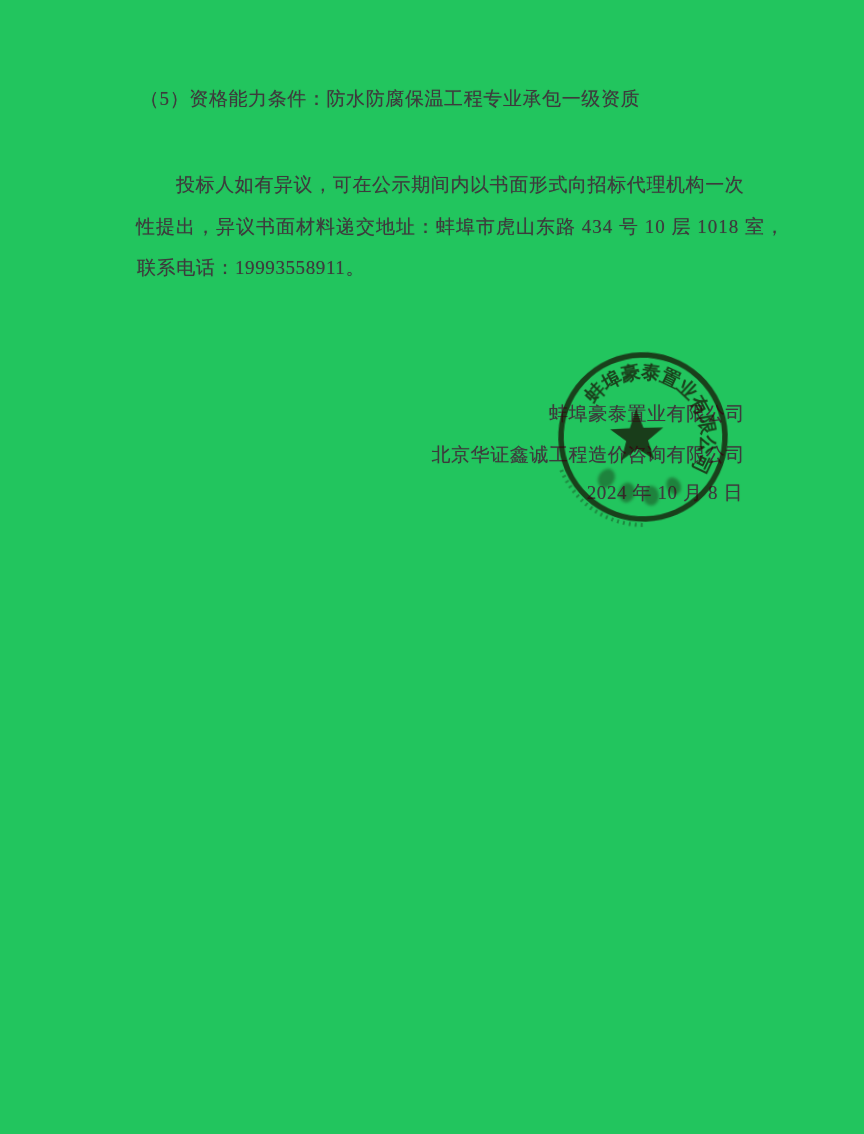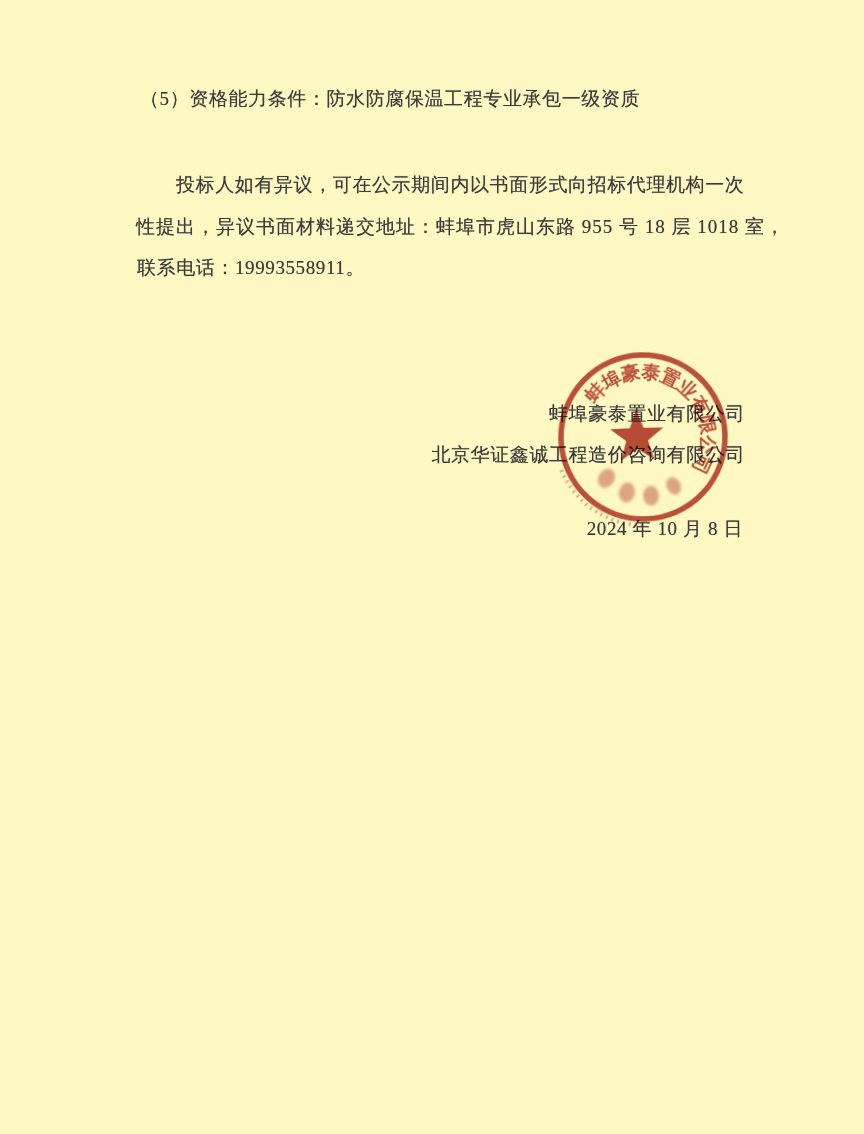--- a/index.html
+++ b/index.html
@@ -1,21 +1,21 @@
 <!DOCTYPE html>
 <html><head>
 <meta charset="utf-8">
 <style>
   * { margin:0; padding:0; box-sizing:border-box; }
   html,body { background:#e8e8e8; }
   .page {
     position:relative;
     width:864px; height:1134px;
     margin:0 auto;
-    background:#fef9c3;
+    background:#22c55e;
     overflow:hidden;
     font-family:"Liberation Serif","DejaVu Serif",serif;
     color:#3c3c3c;
   }
   .line {
     position:absolute;
     font-size:19px;
     line-height:26px;
     letter-spacing:0.6px;
     white-space:nowrap;
@@ -39,29 +39,29 @@
 </head>
 <body>
 
 <div class="page">
 
   <div class="line" style="left:140px; top:86px;">（5）资格能力条件：防水防腐保温工程专业承包一级资质</div>
 
 
   <div>
     <div class="line" style="left:176px; top:172px;">投标人如有异议，可在公示期间内以书面形式向招标代理机构一次</div>
-    <div class="line" style="left:136px; top:214px; letter-spacing:1px;">性提出，异议书面材料递交地址：蚌埠市虎山东路 955 号 18 层 1018 室，</div>
+    <div class="line" style="left:136px; top:214px; letter-spacing:1px;">性提出，异议书面材料递交地址：蚌埠市虎山东路 434 号 10 层 1018 室，</div>
     <div class="line" style="left:137px; top:255px;">联系电话：19993558911。</div>
   </div>
 
 
   <div>
     <div class="line sig" style="right:119px; top:401px;">蚌埠豪泰置业有限公司</div>
     <div class="line sig" style="right:119px; top:442px;">北京华证鑫诚工程造价咨询有限公司</div>
-    <div class="line sig" style="right:121px; top:480px;margin-top:36px;">2024 年 10 月 8 日</div>
+    <div class="line sig" style="right:121px; top:480px;">2024 年 10 月 8 日</div>
   </div>
 
   <svg class="seal" viewBox="0 0 200 200">
     <defs>
       <filter id="smudge">
           <feGaussianBlur stdDeviation="1.6"></feGaussianBlur>
         </filter>
     </defs>
 
     <circle id="seal-ring" cx="100" cy="100" r="82" fill="none" stroke-width="5.5" stroke="#b23a2f"></circle>

